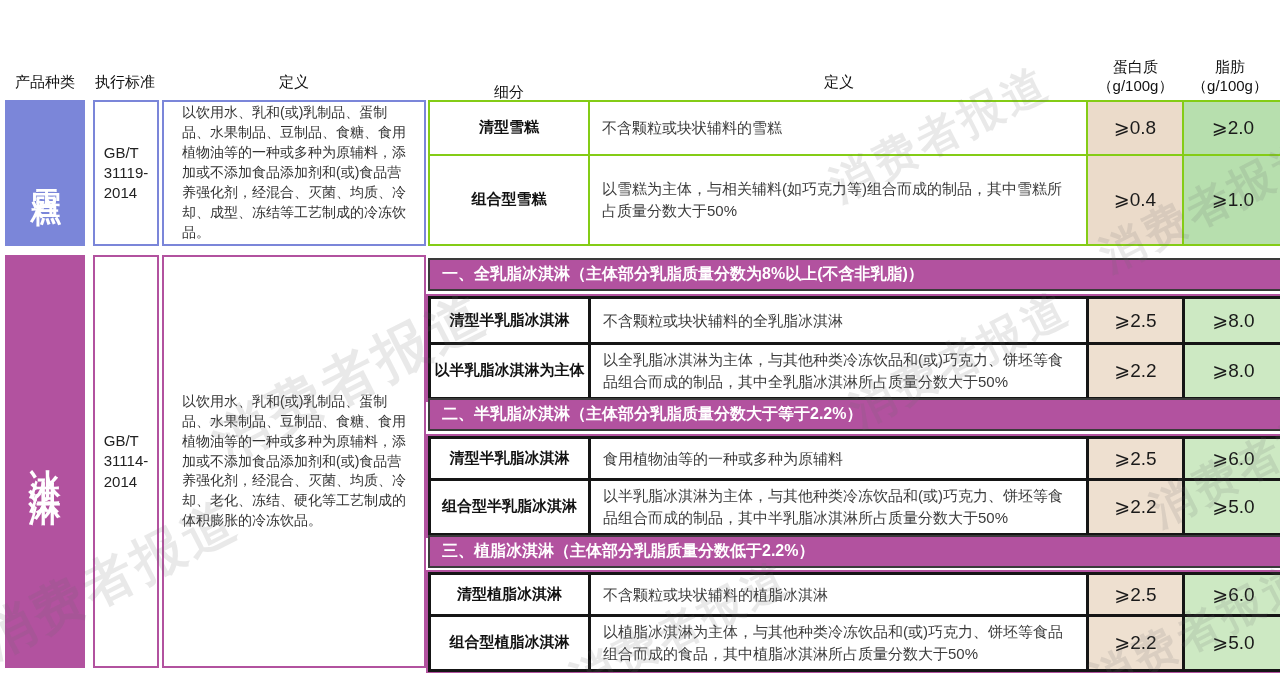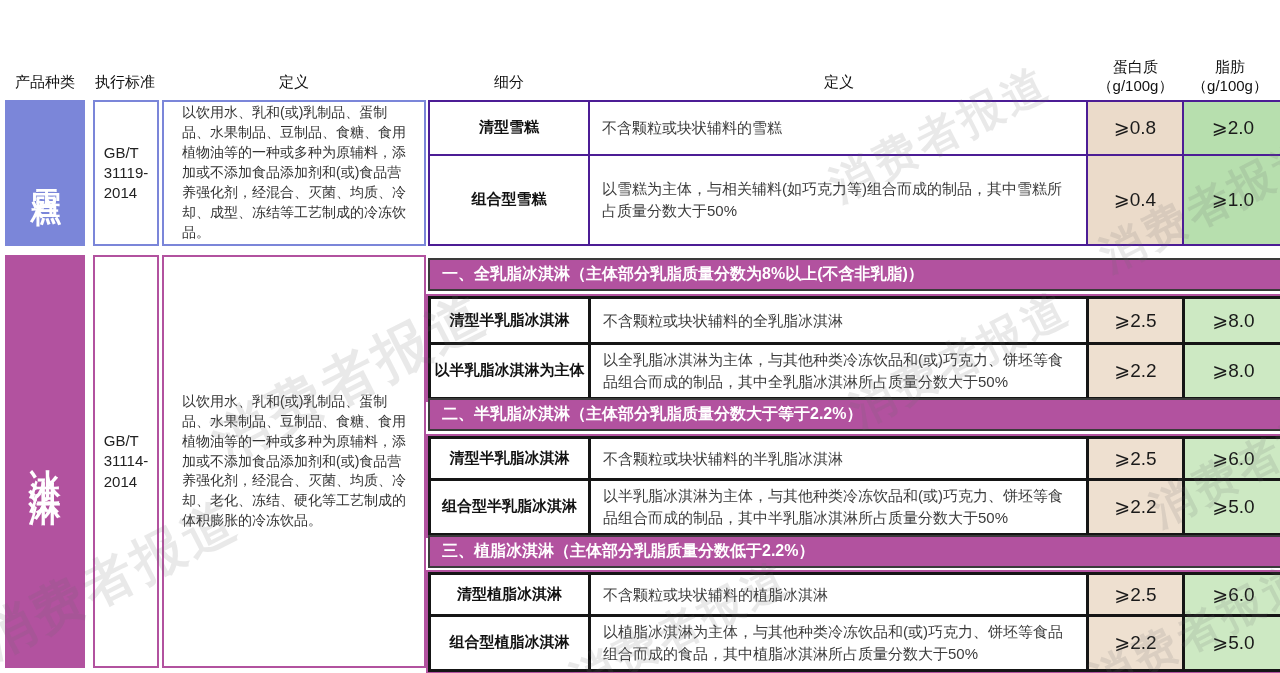--- a/index.html
+++ b/index.html
@@ -4,21 +4,21 @@
 <style>
   html,body{margin:0;padding:0;background:#fff;}
   .page{position:relative;width:1280px;height:673px;background:#fff;overflow:hidden;
         font-family:"Liberation Sans","DejaVu Sans",sans-serif;color:#111;}
   .title{position:absolute;top:10px;left:0;width:1280px;text-align:center;
          font-size:28px;font-weight:bold;letter-spacing:2px;}
   .hdr{position:absolute;font-weight:normal;font-size:15px;text-align:center;color:#111;}
   .h-product{left:5px;top:73px;width:80px;}
   .h-standard{left:89px;top:73px;width:72px;}
   .h-def{left:162px;top:73px;width:264px;}
-  .h-sub{left:428px;top:73px;width:162px;}
+  .h-sub{left:428px;top:83px;width:162px;}
   .h-subdef{left:590px;top:73px;width:498px;}
   .h-protein{left:1088px;top:58px;width:95px;white-space:pre-line;line-height:1.25;}
   .h-fat{left:1184px;top:58px;width:92px;white-space:pre-line;line-height:1.25;}
 
   .cell{position:absolute;box-sizing:border-box;}
   .v-text{display:flex;align-items:center;justify-content:center;
           writing-mode:vertical-rl;text-orientation:upright;color:#fff;font-weight:bold;}
   .xg-product{left:5px;top:100px;width:80px;height:146px;background:#7b86d9;font-size:30px;letter-spacing:8px;}
   .ic-product{left:5px;top:255px;width:80px;height:413px;background:#b2529f;font-size:32px;letter-spacing:12px;}
   .std{display:flex;align-items:center;justify-content:center;background:#fff;
@@ -26,21 +26,21 @@
   .xg-standard{left:93px;top:100px;width:66px;height:146px;border:2px solid #7b86d9;}
   .ic-standard{left:93px;top:255px;width:66px;height:413px;border:2px solid #b2529f;}
   .defcell{display:flex;align-items:center;background:#fff;font-size:14px;color:#333;
            line-height:1.42;padding:6px 18px;}
   .xg-def{left:162px;top:100px;width:264px;height:146px;border:2px solid #7b86d9;}
   .ic-def{left:162px;top:255px;width:264px;height:413px;border:2px solid #b2529f;}
 
   .xg-table{position:absolute;left:428px;top:100px;}
   table{border-collapse:collapse;table-layout:fixed;}
   table.blue{width:854px;height:146px;}
-  table.blue td{border:2px solid #4c1d95;}
+  table.blue td{border:2px solid #84cc16;}
   td.sub-name{font-weight:bold;font-size:15px;text-align:center;background:#fff;}
   td.sub-def{font-size:15px;color:#3c3c3c;padding:4px 12px;background:#fff;line-height:1.45;}
   td.val{font-size:19px;text-align:center;color:#1a1a1a;}
   td.protein-a{background:#ebdbca;}
   td.fat-a{background:#b7dfae;}
   td.protein-b{background:#eee0d0;}
   td.fat-b{background:#cde9c3;}
 
   .ic-right{position:absolute;left:428px;top:255px;width:852px;height:413px;}
   .band{position:absolute;left:0;width:856px;height:33px;background:#b2529f;
@@ -135,21 +135,21 @@
     <table class="dark grp2">
       <colgroup>
           <col style="width:160px">
           <col style="width:498px">
           <col style="width:96px">
           <col style="width:100px">
         </colgroup>
       <tbody>
           <tr style="height:42px">
         <td class="sub-name">清型半乳脂冰淇淋</td>
-        <td class="sub-def">不含颗粒或块状辅料的半乳脂冰淇淋</td>
+        <td class="sub-def">食用植物油等的一种或多种为原辅料</td>
         <td class="val protein-b">⩾2.5</td>
         <td class="val fat-b">⩾6.0</td>
       </tr>
       <tr style="height:48px">
         <td class="sub-name">组合型半乳脂冰淇淋</td>
         <td class="sub-def">以半乳脂冰淇淋为主体，与其他种类冷冻饮品和(或)巧克力、饼坯等食品组合而成的制品，其中半乳脂冰淇淋所占质量分数大于50%</td>
         <td class="val protein-b">⩾2.2</td>
         <td class="val fat-b">⩾5.0</td>
       </tr>
     </tbody>

